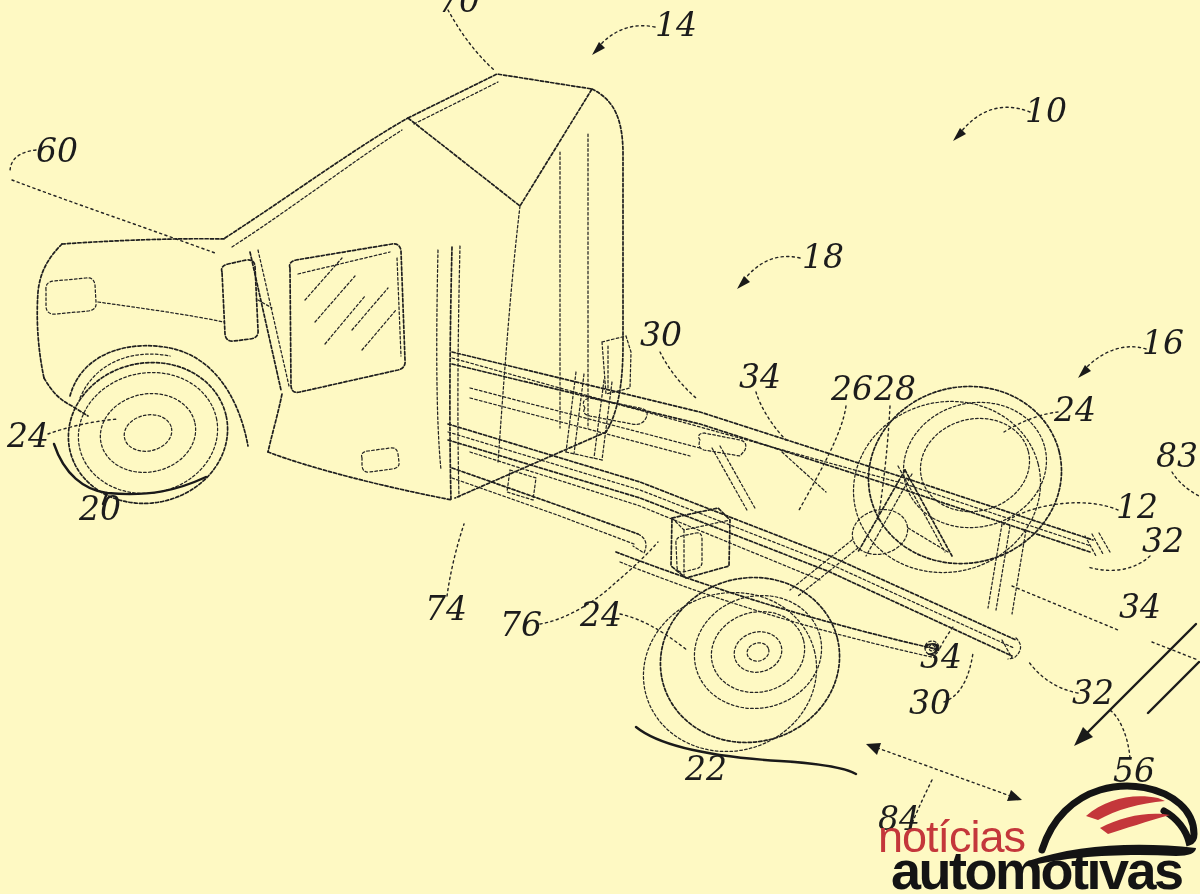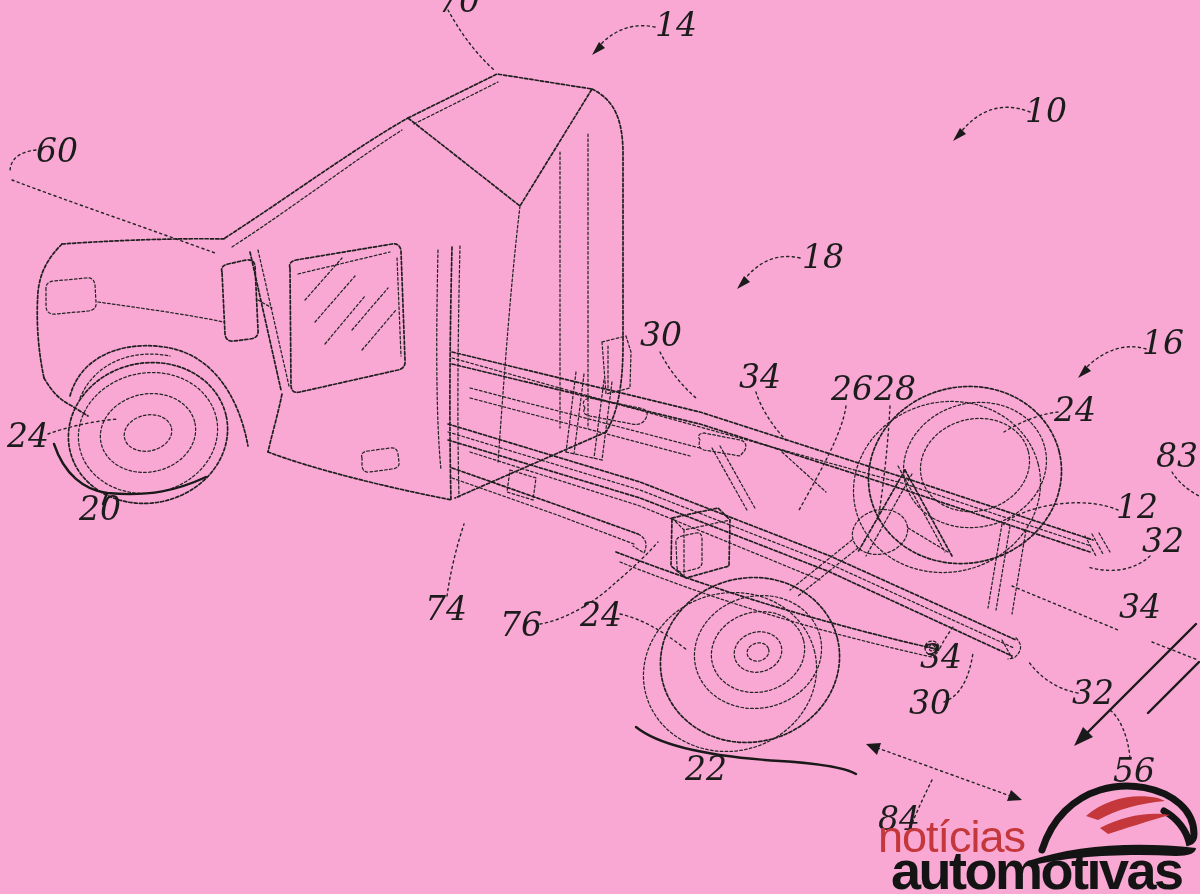--- a/index.html
+++ b/index.html
@@ -1,16 +1,16 @@
 <!DOCTYPE html>
 <html><head>
 <meta charset="utf-8">
 <style>
   html,body{margin:0;padding:0;background:#ffffff;}
-  .stage{position:relative;width:1200px;height:894px;background:#f9a8d4;overflow:hidden;}
+  .stage{position:relative;width:1200px;height:894px;background:#fef9c3;overflow:hidden;}
   svg{display:block;}
   
   .ln{stroke:#1f1f1f;fill:none;stroke-width:1.7;stroke-dasharray:3.2 2.1;stroke-linecap:round;stroke-linejoin:round;}
   .ln2{stroke:#242424;fill:none;stroke-width:1.25;stroke-dasharray:2.6 2.3;stroke-linecap:round;}
   .ld{stroke:#242424;fill:none;stroke-width:1.4;stroke-dasharray:2.2 3.4;stroke-linecap:round;}
   .sd{stroke:#1a1a1a;fill:none;stroke-width:2.4;stroke-linecap:round;}
   .hd{fill:#1a1a1a;stroke:none;}
   .ref{font-family:"DejaVu Serif",serif;font-style:italic;font-size:33px;fill:#1c1c1c;text-anchor:middle;}
   .logo1{font-family:"Liberation Sans",sans-serif;font-size:45px;letter-spacing:-1px;}
   .logo2{font-family:"Liberation Sans",sans-serif;font-weight:bold;font-size:54px;letter-spacing:-2.5px;}

